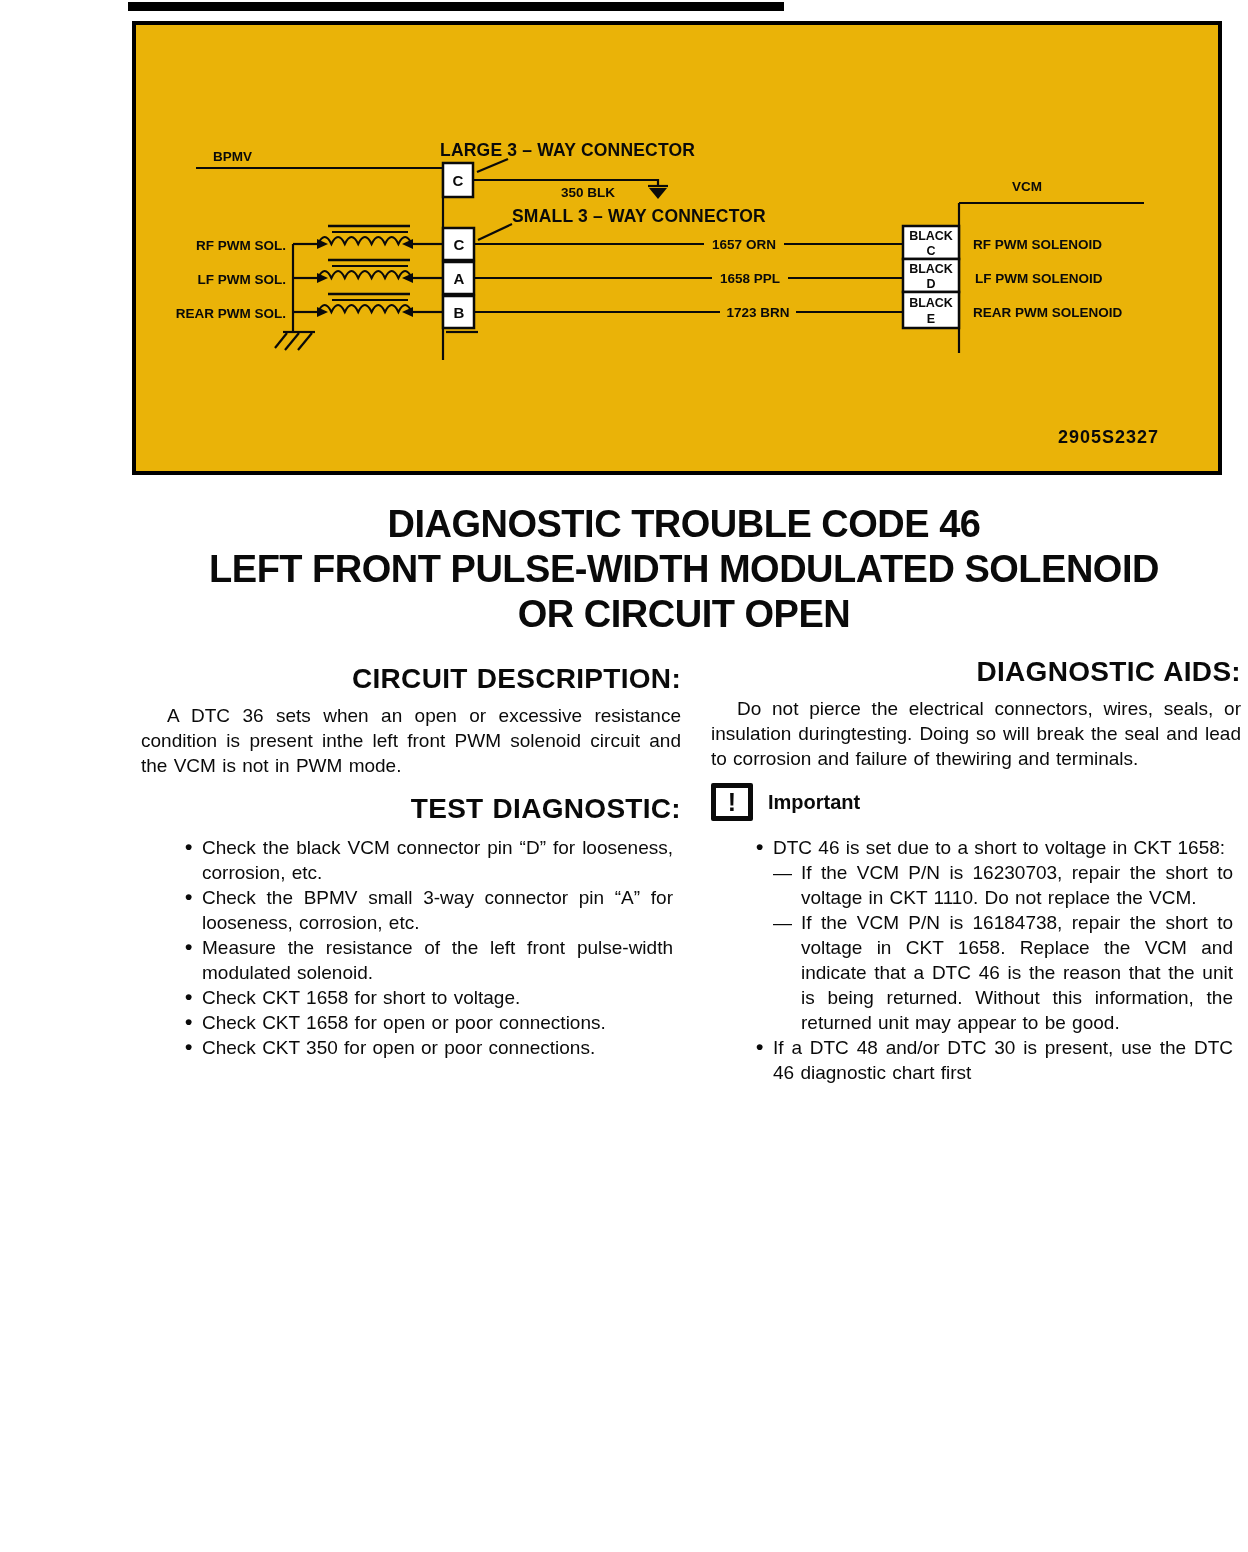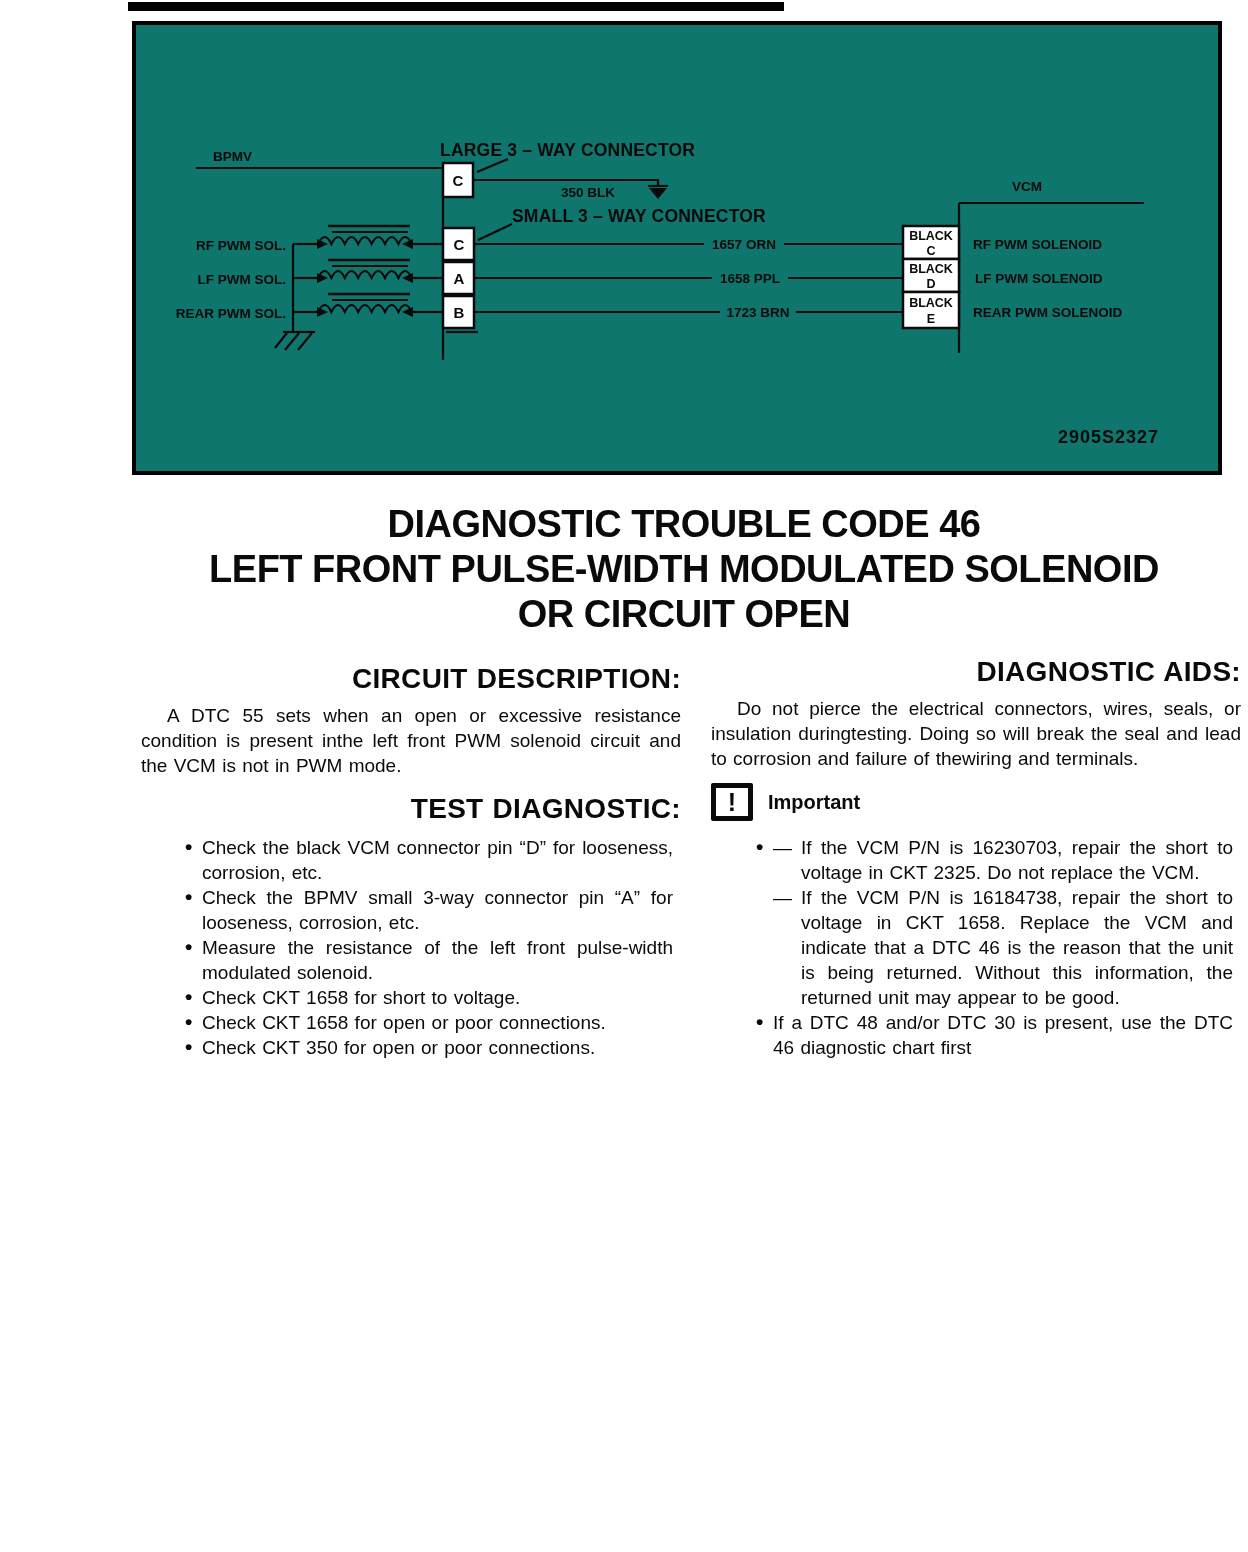--- a/index.html
+++ b/index.html
@@ -11,21 +11,21 @@
     color:#0a0a0a;
     overflow:hidden;
     margin:0 auto;
   }
   .scan-bar{
     position:absolute;left:128px;top:2px;width:656px;height:9px;
     background:#000;
   }
   .diagram-box{
     position:absolute;left:132px;top:21px;width:1082px;height:446px;
-    border:4px solid #000;background:#0f766e;
+    border:4px solid #000;background:#eab308;
   }
   .dsvg{position:absolute;left:0;top:0;width:1082px;height:446px;}
   .dsvg text{fill:#0a0a0a;}
   .dlab{font:bold 13.5px "Liberation Sans",sans-serif;}
   .dbig{font:bold 17.5px "Liberation Sans",sans-serif;letter-spacing:.2px;}
   .dpin{font:bold 15px "Liberation Sans",sans-serif;}
   .dsmall{font:bold 12.5px "Liberation Sans",sans-serif;}
   .dfig{font:bold 18px "Liberation Sans",sans-serif;letter-spacing:1px;}
   .title-block{
     position:absolute;left:120px;top:502px;width:1128px;
@@ -170,21 +170,21 @@
   </div>
 
   <div class="title-block">
     <div>DIAGNOSTIC TROUBLE CODE 46</div>
     <div>LEFT FRONT PULSE-WIDTH MODULATED SOLENOID</div>
     <div>OR CIRCUIT OPEN</div>
   </div>
 
   <div class="col col-left">
     <h2>CIRCUIT DESCRIPTION:</h2>
-    <p class="para">A DTC 55 sets when an open or excessive resistance condition is present inthe left front PWM solenoid circuit and the VCM is not in PWM mode.</p>
+    <p class="para">A DTC 36 sets when an open or excessive resistance condition is present inthe left front PWM solenoid circuit and the VCM is not in PWM mode.</p>
     <h2 class="second">TEST DIAGNOSTIC:</h2>
     <ul class="bullets">
       <li>Check the black VCM connector pin “D” for looseness, corrosion, etc.</li>
       <li>Check the BPMV small 3-way connector pin “A” for looseness, corrosion, etc.</li>
       <li>Measure the resistance of the left front pulse-width modulated solenoid.</li>
       <li>Check CKT 1658 for short to voltage.</li>
       <li>Check CKT 1658 for open or poor connections.</li>
       <li>Check CKT 350 for open or poor connections.</li>
     </ul>
   </div>
@@ -193,21 +193,22 @@
     <h2>DIAGNOSTIC AIDS:</h2>
     <p class="para">Do not pierce the electrical connectors, wires, seals, or insulation duringtesting. Doing so will break the seal and lead to corrosion and failure of thewiring and terminals.</p>
     <div class="important-row">
       <span class="imp-icon">
           <span class="imp-glyph">!</span>
         </span>
       <span class="imp-label">Important</span>
     </div>
     <ul class="bullets aids">
       <li>
-        <div class="dash">If the VCM P/N is 16230703, repair the short to voltage in CKT 2325. Do not replace the VCM.</div>
+        <div class="li-text">DTC 46 is set due to a short to voltage in CKT 1658:</div>
+        <div class="dash">If the VCM P/N is 16230703, repair the short to voltage in CKT 1110. Do not replace the VCM.</div>
         <div class="dash">If the VCM P/N is 16184738, repair the short to voltage in CKT 1658. Replace the VCM and indicate that a DTC 46 is the reason that the unit is being returned. Without this information, the returned unit may appear to be good.</div>
       </li>
       <li>
         <div class="li-text">If a DTC 48 and/or DTC 30 is present, use the DTC 46 diagnostic chart first</div>
       </li>
     </ul>
   </div>
 
 </div>
 

